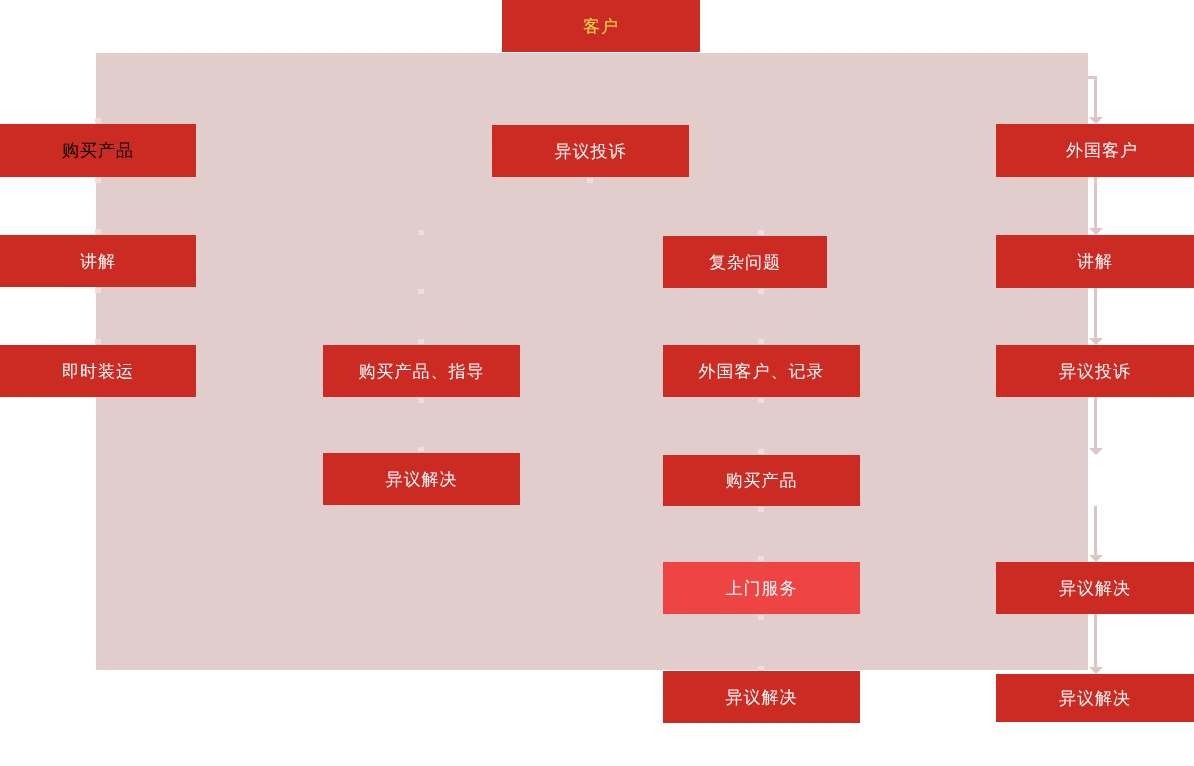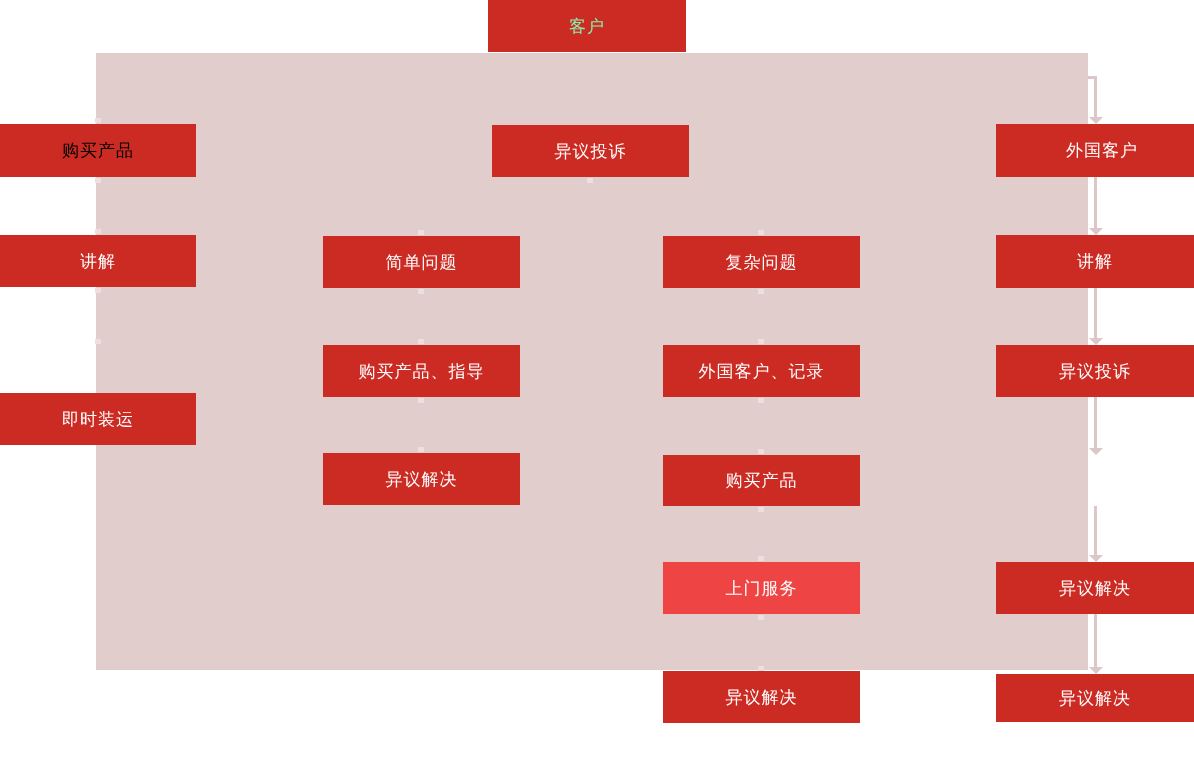--- a/index.html
+++ b/index.html
@@ -87,45 +87,42 @@
       <div class="arrow-line" style="left: 1094px; top: 288px; width: 3px; height: 50px; background: rgb(220, 198, 199);"></div>
       <div class="arrow-head" style="left: 1088.5px; top: 338px; border-top: 7px solid rgb(220, 198, 199);"></div>
       <div class="arrow-line" style="left: 1094px; top: 397px; width: 3px; height: 51px; background: rgb(220, 198, 199);"></div>
       <div class="arrow-head" style="left: 1088.5px; top: 448px; border-top: 7px solid rgb(220, 198, 199);"></div>
       <div class="arrow-line" style="left: 1094px; top: 506px; width: 3px; height: 49px; background: rgb(220, 198, 199);"></div>
       <div class="arrow-head" style="left: 1088.5px; top: 555px; border-top: 7px solid rgb(220, 198, 199);"></div>
       <div class="arrow-line" style="left: 1094px; top: 614px; width: 3px; height: 53px; background: rgb(220, 198, 199);"></div>
       <div class="arrow-head" style="left: 1088.5px; top: 667px; border-top: 7px solid rgb(220, 198, 199);"></div>
     </div>
   <div class="layer" id="node-layer">
-      <div class="node" style="left: 488px; top: 0px; width: 198px; height: 52px; background: rgb(203, 43, 35); color: #86efac;">
+      <div class="node" style="left: 502px; top: 0px; width: 198px; height: 52px; background: rgb(203, 43, 35); color: #fde047;">
         <span>客户</span>
       </div>
       <div class="node" style="left: 0px; top: 124px; width: 196px; height: 53px; background: rgb(203, 43, 35); color: #000000;">
         <span>购买产品</span>
       </div>
       <div class="node" style="left: 0px; top: 235px; width: 196px; height: 52px; background: rgb(203, 43, 35); color: rgb(255, 255, 255);">
         <span>讲解</span>
       </div>
-      <div class="node" style="left: 0px; top: 345px; width: 196px; height: 52px; background: rgb(203, 43, 35); color: rgb(255, 255, 255); margin-top: 48px;">
+      <div class="node" style="left: 0px; top: 345px; width: 196px; height: 52px; background: rgb(203, 43, 35); color: rgb(255, 255, 255);">
         <span>即时装运</span>
       </div>
       <div class="node" style="left: 492px; top: 125px; width: 197px; height: 52px; background: rgb(203, 43, 35); color: rgb(255, 255, 255);">
         <span>异议投诉</span>
-      </div>
-      <div class="node" style="left: 323px; top: 236px; width: 197px; height: 52px; background: rgb(203, 43, 35); color: rgb(255, 255, 255);">
-        <span>简单问题</span>
       </div>
       <div class="node" style="left: 323px; top: 345px; width: 197px; height: 52px; background: rgb(203, 43, 35); color: rgb(255, 255, 255);">
         <span>购买产品、指导</span>
       </div>
       <div class="node" style="left: 323px; top: 453px; width: 197px; height: 52px; background: rgb(203, 43, 35); color: rgb(255, 255, 255);">
         <span>异议解决</span>
       </div>
-      <div class="node" style="left: 663px; top: 236px; width: 197px; height: 52px; background: rgb(203, 43, 35); color: rgb(255, 255, 255);">
+      <div class="node" style="left: 663px; top: 236px; width: 164px; height: 52px; background: rgb(203, 43, 35); color: rgb(255, 255, 255);">
         <span>复杂问题</span>
       </div>
       <div class="node" style="left: 663px; top: 345px; width: 197px; height: 52px; background: rgb(203, 43, 35); color: rgb(255, 255, 255);">
         <span>外国客户、记录</span>
       </div>
       <div class="node" style="left: 663px; top: 455px; width: 197px; height: 51px; background: rgb(203, 43, 35); color: rgb(255, 255, 255);">
         <span>购买产品</span>
       </div>
       <div class="node" style="left: 663px; top: 562px; width: 197px; height: 52px; background: #ef4444; color: rgb(255, 255, 255);">
         <span>上门服务</span>

